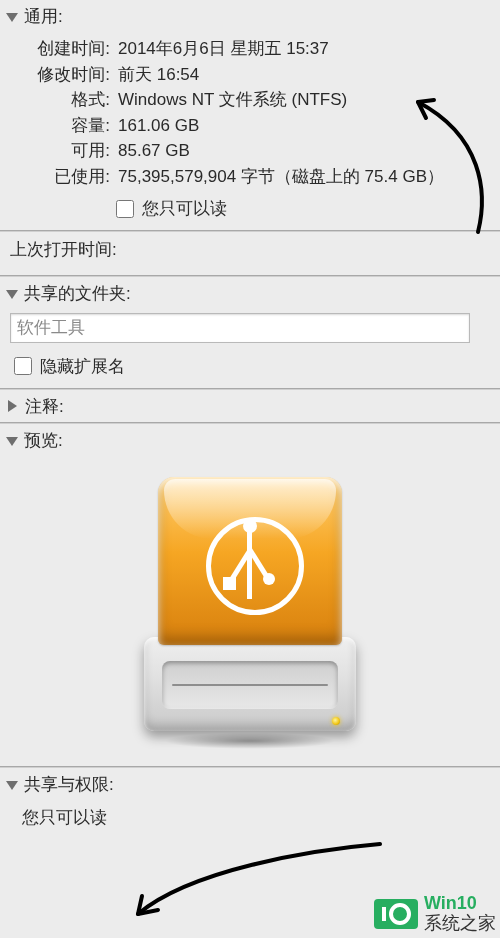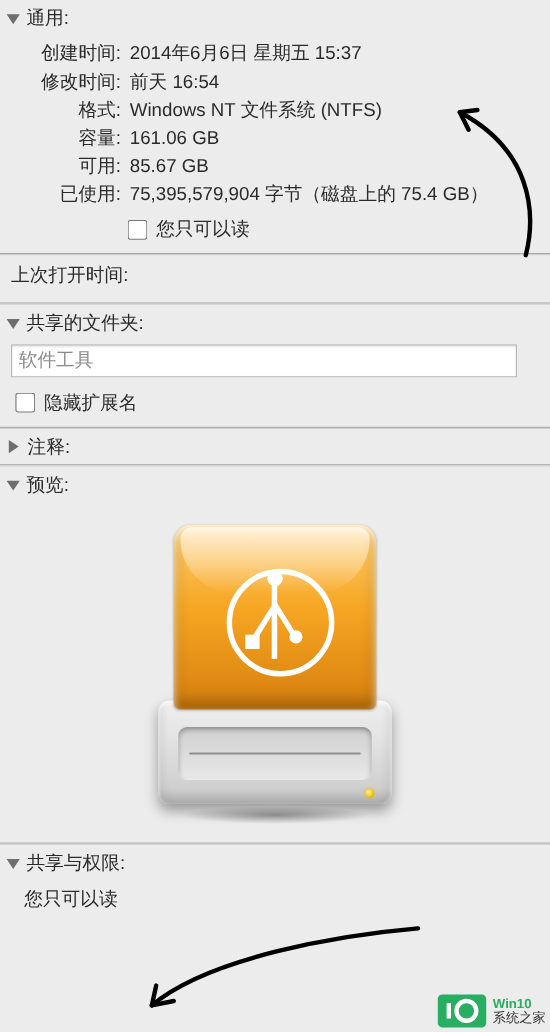--- a/index.html
+++ b/index.html
@@ -47,21 +47,21 @@
   .drive-line { position:absolute; top:207px; left:28px; width:156px; height:2px; background:#8e8e8e; border-radius:1px;}
   .led { position:absolute; top:240px; left:188px; width:8px; height:8px; border-radius:50%;
     background:radial-gradient(circle at 40% 40%, #fff59a, #f1c40f 60%, #a67c00); box-shadow:0 0 4px rgba(241,196,15,.9);}
   .drive-shadow { position:absolute; top:256px; left:20px; width:172px; height:16px;
     background:radial-gradient(ellipse at center, rgba(0,0,0,.35), rgba(0,0,0,0) 70%);}
   .perm-text { padding:6px 4px 16px 22px; }
   .watermark { position:absolute; right:4px; bottom:4px; display:flex; align-items:center; gap:6px; }
   .wm-badge { width:44px; height:30px; border-radius:4px; background:#27ae60; display:flex; align-items:center; justify-content:center; gap:3px;}
   .wm-badge span{ display:block; width:4px; height:14px; background:#fff;}
   .wm-badge .c { width:14px; height:14px; border:4px solid #fff; border-radius:50%; background:transparent;}
-  .wm-text { font-size:12px; line-height:1.1; color:#333; }
+  .wm-text { font-size:18px; line-height:1.1; color:#333; }
   .wm-text b { color:#27ae60; font-weight:700;}
   
   .arrow { position:absolute; pointer-events:none; }
 </style>
 </head>
 <body>
 
 <div class="panel">
 
   <div class="section">

